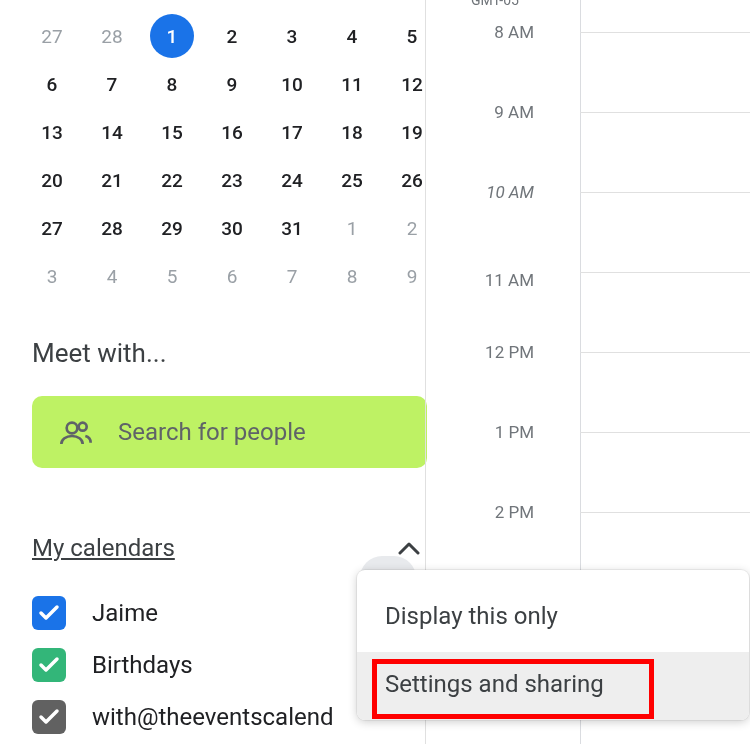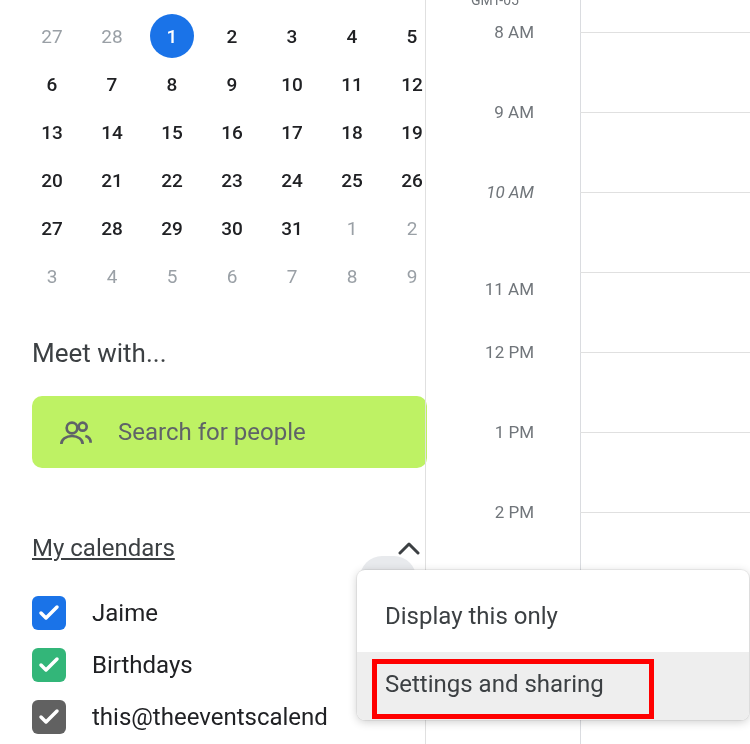--- a/index.html
+++ b/index.html
@@ -139,40 +139,40 @@
             </svg>
           </div>
           <div class="cal-label">Birthdays</div>
         </div>
         <div class="cal-item">
           <div class="chk" style="background: rgb(97, 97, 97);">
             <svg width="22" height="18" viewBox="0 0 22 18">
               <path d="M3 9 L8 14 L19 3" stroke="#fff" stroke-width="3.5" fill="none" stroke-linecap="round" stroke-linejoin="round"></path>
             </svg>
           </div>
-          <div class="cal-label">this@theeventscalend</div>
+          <div class="cal-label">with@theeventscalend</div>
         </div>
       </div>
   </div>
 
 </div>
 
 <div class="three-dot-bg"></div>
 
 <div class="day-column">
   <div class="tz-label">GMT-05</div>
   <div class="now-line"></div>
   <div id="hours">
       <div class="time-label" style="top: 34px;">8 AM</div>
       <div class="hour-line" style="top: 44px;"></div>
       <div class="time-label" style="top: 114px;">9 AM</div>
       <div class="hour-line" style="top: 124px;"></div>
       <div class="time-label" style="top: 194px; font-style: italic;">10 AM</div>
       <div class="hour-line" style="top: 204px;"></div>
-      <div class="time-label" style="top: 291px;">11 AM</div>
+      <div class="time-label" style="top: 282px;">11 AM</div>
       <div class="hour-line" style="top: 284px;"></div>
       <div class="time-label" style="top: 354px;">12 PM</div>
       <div class="hour-line" style="top: 364px;"></div>
       <div class="time-label" style="top: 434px;">1 PM</div>
       <div class="hour-line" style="top: 444px;"></div>
       <div class="time-label" style="top: 514px;">2 PM</div>
       <div class="hour-line" style="top: 524px;"></div>
     </div>
 </div>
 

